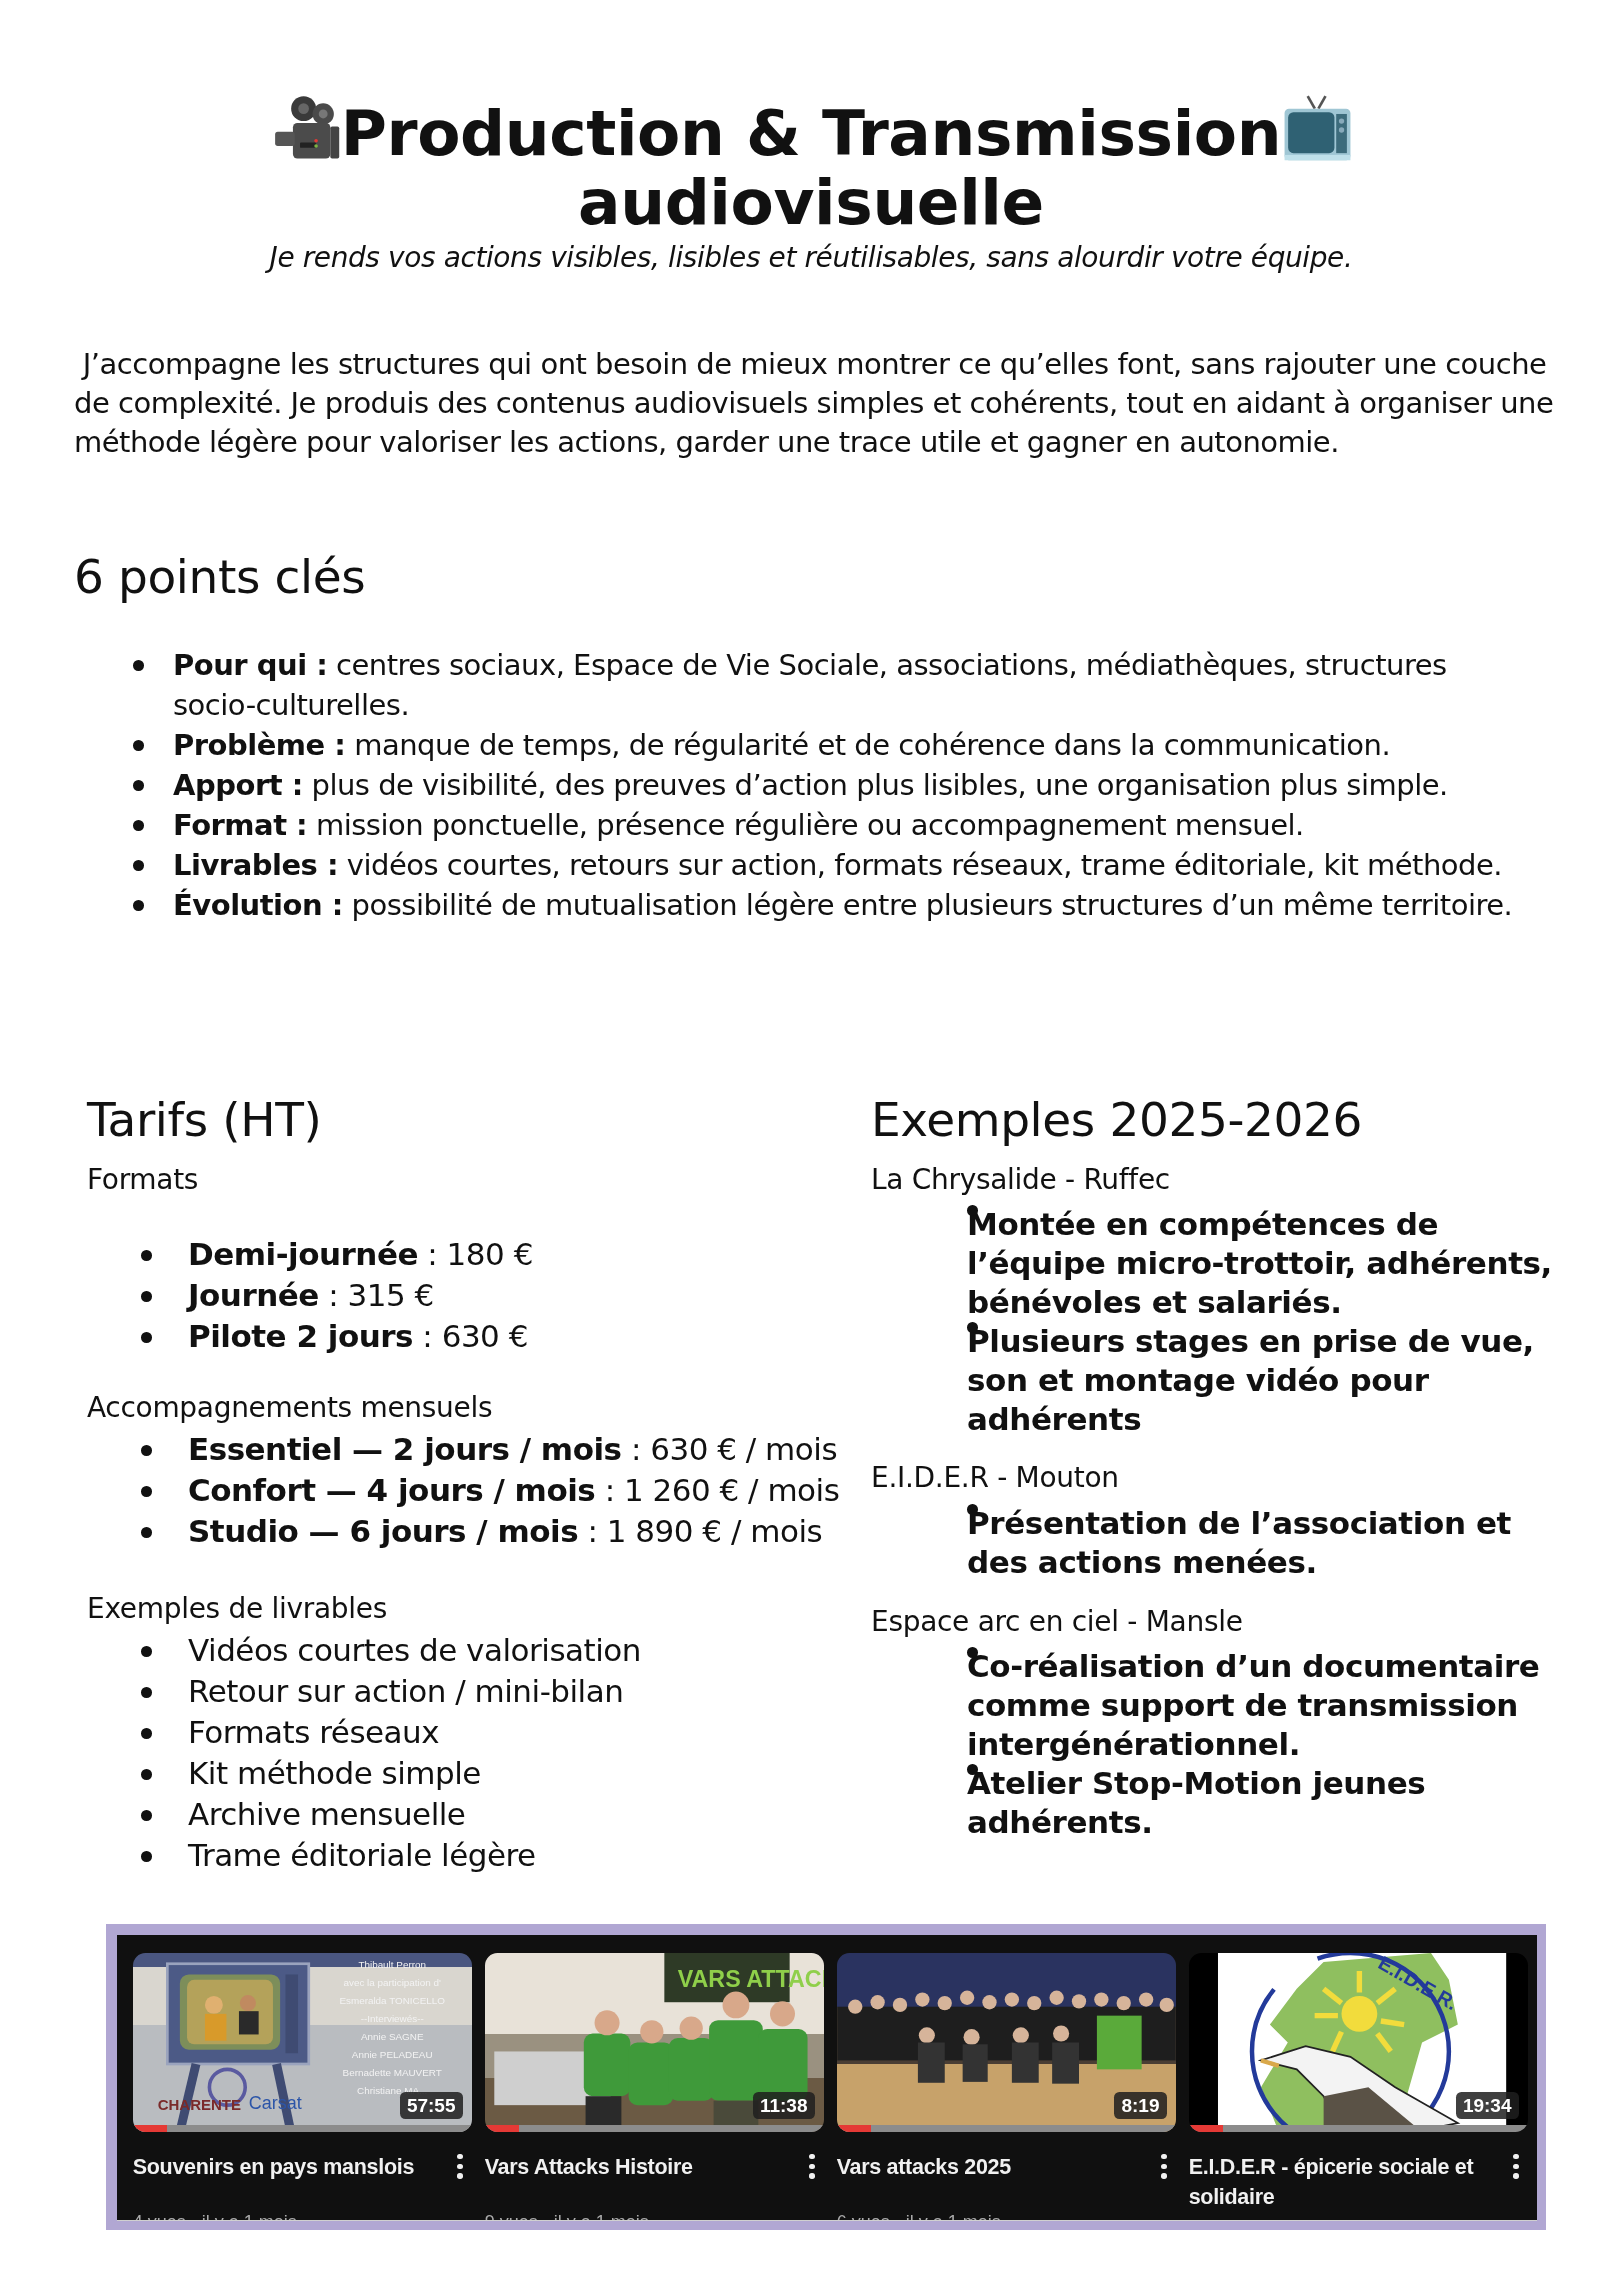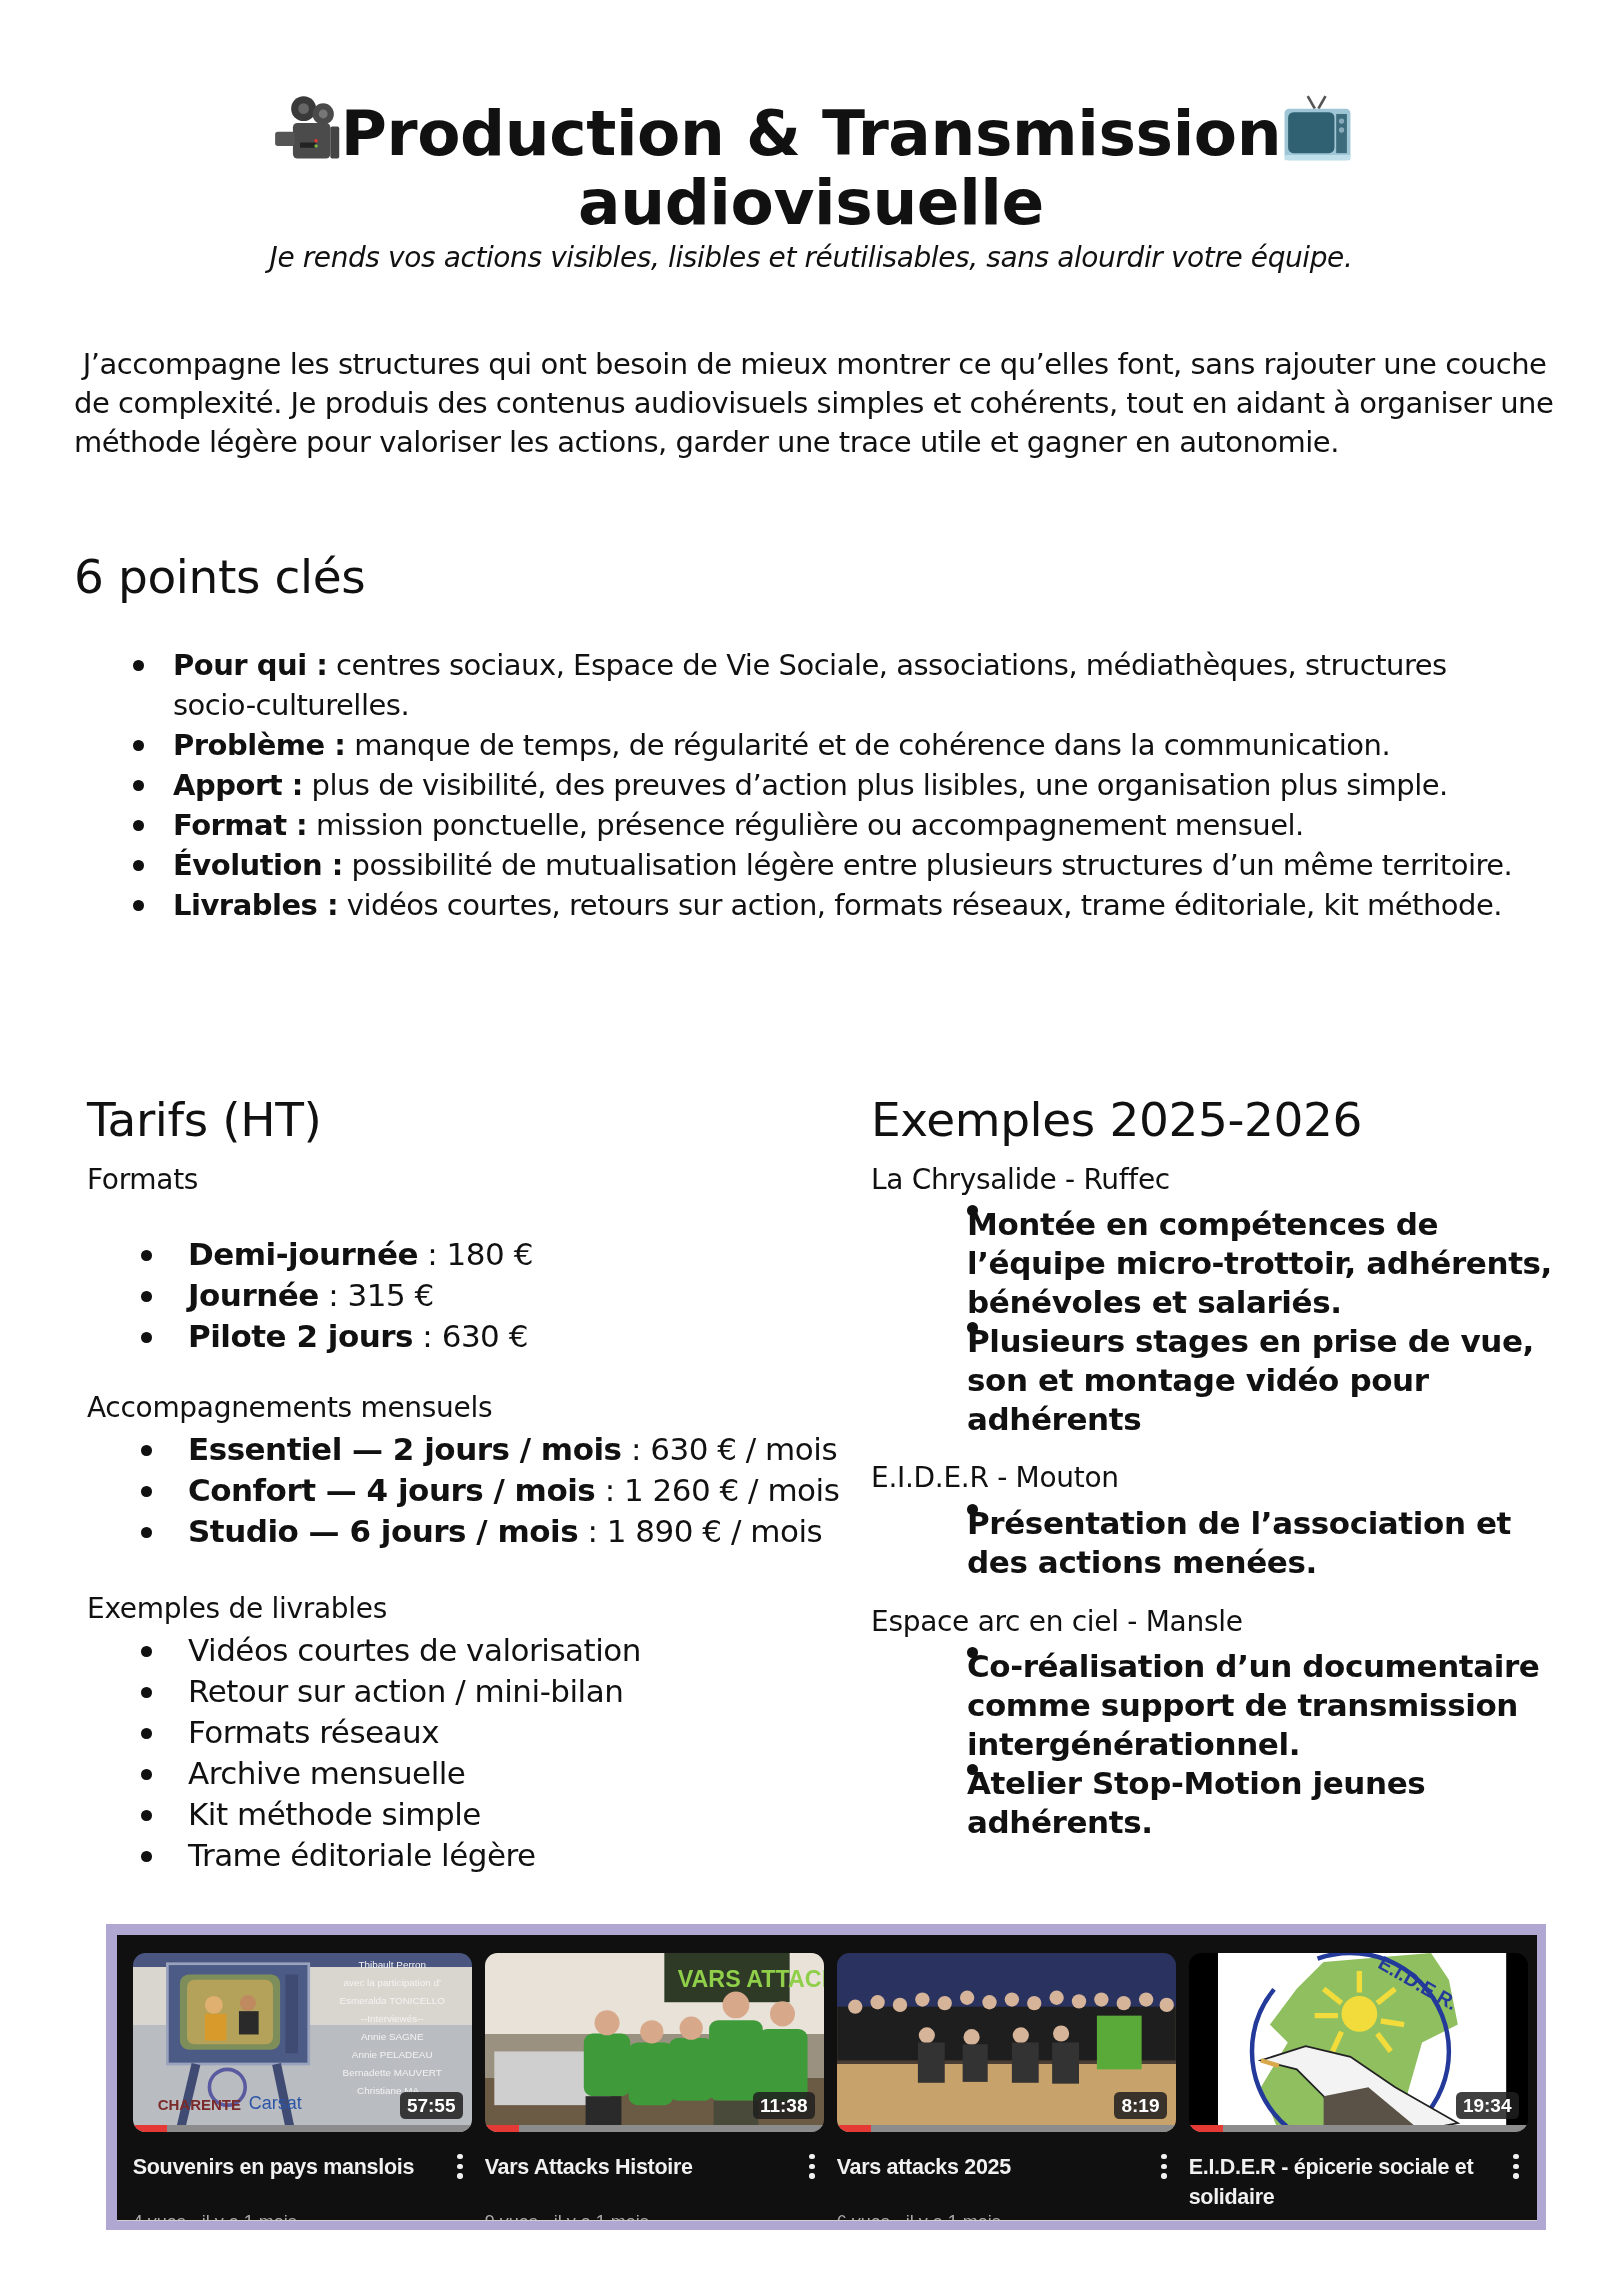--- a/index.html
+++ b/index.html
@@ -73,22 +73,22 @@
 <div class="abs subtitle">Je rends vos actions visibles, lisibles et réutilisables, sans alourdir votre équipe.</div>
 
 <div class="abs intro">&nbsp;<span>J’accompagne les structures qui ont besoin de mieux montrer ce qu’elles font, sans rajouter une couche de complexité. Je produis des contenus audiovisuels simples et cohérents, tout en aidant à organiser une méthode légère pour valoriser les actions, garder une trace utile et gagner en autonomie.</span></div>
 
 <div class="abs h2" style="top:548px; left:74px;">6 points clés</div>
 <ul class="abs b points" id="points-list">
   <li><span class="dot"></span><b>Pour qui :</b><span> centres sociaux, Espace de Vie Sociale, associations, médiathèques, structures socio-culturelles.</span></li>
   <li><span class="dot"></span><b>Problème :</b><span> manque de temps, de régularité et de cohérence dans la communication.</span></li>
   <li><span class="dot"></span><b>Apport :</b><span> plus de visibilité, des preuves d’action plus lisibles, une organisation plus simple.</span></li>
   <li><span class="dot"></span><b>Format :</b><span> mission ponctuelle, présence régulière ou accompagnement mensuel.</span></li>
+  <li><span class="dot"></span><b>Livrables :</b><span> vidéos courtes, retours sur action, formats réseaux, trame éditoriale, kit méthode.</span></li>
   <li><span class="dot"></span><b>Évolution :</b><span> possibilité de mutualisation légère entre plusieurs structures d’un même territoire.</span></li>
-  <li><span class="dot"></span><b>Livrables :</b><span> vidéos courtes, retours sur action, formats réseaux, trame éditoriale, kit méthode.</span></li>
 </ul>
 
 <div class="abs h2" style="top:1091px; left:87px;">Tarifs (HT)</div>
 <div class="abs h3" style="top:1158px; left:87px;">Formats</div>
 <ul class="abs b col-list" style="top:1234px; left:141px; width:681px;">
   <li><span class="dot"></span><b>Demi-journée</b><span> : 180 €</span></li>
   <li><span class="dot"></span><b>Journée</b><span> : 315 €</span></li>
   <li><span class="dot"></span><b>Pilote 2 jours</b><span> : 630 €</span></li>
 </ul>
 
@@ -97,22 +97,22 @@
   <li><span class="dot"></span><b>Essentiel — 2 jours / mois</b><span> : 630 € / mois</span></li>
   <li><span class="dot"></span><b>Confort — 4 jours / mois</b><span> : 1 260 € / mois</span></li>
   <li><span class="dot"></span><b>Studio — 6 jours / mois</b><span> : 1 890 € / mois</span></li>
 </ul>
 
 <div class="abs h3" style="top:1587px; left:87px;text-align:center;">Exemples de livrables</div>
 <ul class="abs b col-list" style="top:1630px; left:141px; width:681px;">
   <li><span class="dot"></span><span>Vidéos courtes de valorisation</span></li>
   <li><span class="dot"></span><span>Retour sur action / mini-bilan</span></li>
   <li><span class="dot"></span><span>Formats réseaux</span></li>
+  <li><span class="dot"></span><span>Kit méthode simple</span></li>
   <li><span class="dot"></span><span>Archive mensuelle</span></li>
-  <li><span class="dot"></span><span>Kit méthode simple</span></li>
   <li><span class="dot"></span><span>Trame éditoriale légère</span></li>
 </ul>
 
 <div class="abs h2" style="top:1091px; left:871px;">Exemples 2025-2026</div>
 <div class="abs h3" style="top:1158px; left:871px;">La Chrysalide - Ruffec</div>
 <ul class="abs b right-list" style="top:1205px; left:920px; width:645px;">
   <li><span class="dot"></span><span>Montée en compétences de l’équipe micro-trottoir, adhérents, bénévoles et salariés.</span></li>
   <li><span class="dot"></span><span>Plusieurs stages en prise de vue, son et montage vidéo pour adhérents</span></li>
 </ul>
 

